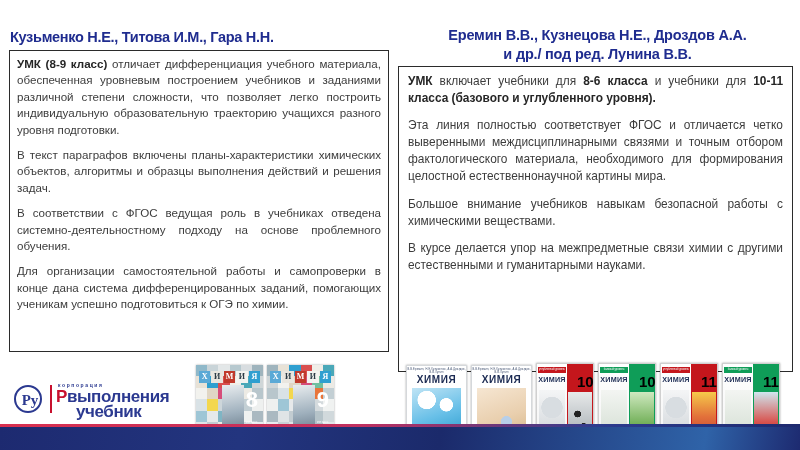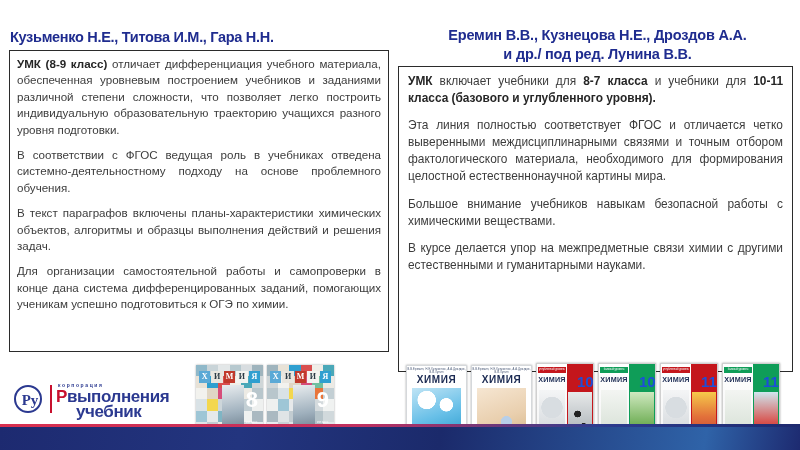--- a/index.html
+++ b/index.html
@@ -188,21 +188,21 @@
   .bb-cap{
     position:absolute;left:1px;top:3px;width:28px;height:6px;
     font-size:2.6px;text-align:center;line-height:6px;color:#fff;
   }
   .bb-title{
     position:absolute;left:0;top:11px;width:30px;text-align:center;
     font-size:7.2px;font-weight:bold;color:#1b2a52;letter-spacing:.2px;
   }
   .bb-num{
     position:absolute;right:0;top:10px;width:16px;text-align:center;
-    font-size:15px;font-weight:bold;color:#1d4ed8;line-height:15px;
+    font-size:15px;font-weight:bold;color:#000000;line-height:15px;
   }
   .bb-num small{display:block;font-size:3.4px;font-weight:normal;letter-spacing:.3px;}
   .bb-artl{
     position:absolute;left:2px;top:26px;width:26px;height:50px;
   }
   .bb-artr{
     position:absolute;right:1px;top:28px;width:24px;height:55px;
   }
   .bb-foot{
     position:absolute;left:3px;bottom:4px;width:16px;height:4px;
@@ -216,27 +216,27 @@
 
   <div class="author-left">Кузьменко Н.Е., Титова И.М., Гара Н.Н.</div>
 
   <div class="author-right">
     <div>Еремин В.В., Кузнецова Н.Е., Дроздов А.А.</div>
     <div>и др./ под ред. Лунина В.В.</div>
   </div>
 
   <div class="box box-left" id="left-box">
       <p><b>УМК (8-9 класс)</b> отличает дифференциация учебного материала, обеспеченная уровневым построением учебников и заданиями различной степени сложности, что позволяет легко построить индивидуальную образовательную траекторию учащихся разного уровня подготовки.</p>
+      <p>В текст параграфов включены планы-характеристики химических объектов, алгоритмы и образцы выполнения действий и решения задач.</p>
       <p>В соответствии с ФГОС ведущая роль в учебниках отведена системно-деятельностному подходу на основе проблемного обучения.</p>
-      <p>В текст параграфов включены планы-характеристики химических объектов, алгоритмы и образцы выполнения действий и решения задач.</p>
       <p>Для организации самостоятельной работы и самопроверки в конце дана система дифференцированных заданий, помогающих ученикам успешно подготовиться к ОГЭ по химии.</p>
     </div>
 
   <div class="box box-right" id="right-box">
-      <p><b>УМК</b> включает учебники для <b>8-7 класса</b> и учебники для <b>10-11 класса (базового и углубленного уровня).</b></p>
+      <p><b>УМК</b> включает учебники для <b>8-6 класса</b> и учебники для <b>10-11 класса (базового и углубленного уровня).</b></p>
       <p>Эта линия полностью  соответствует ФГОС и отличается четко выверенными междисциплинарными связями и точным отбором фактологического материала, необходимого для формирования целостной естественнонаучной картины мира.</p>
       <p>Большое внимание учебников навыкам безопасной работы с химическими веществами.</p>
       <p>В курсе делается упор на межпредметные связи химии с другими естественными и гуманитарными науками.</p>
     </div>
 
   <div class="logo">
     <div class="logo-mark">
       <span>Ру</span>
     </div>
     <div class="logo-bar"></div>

